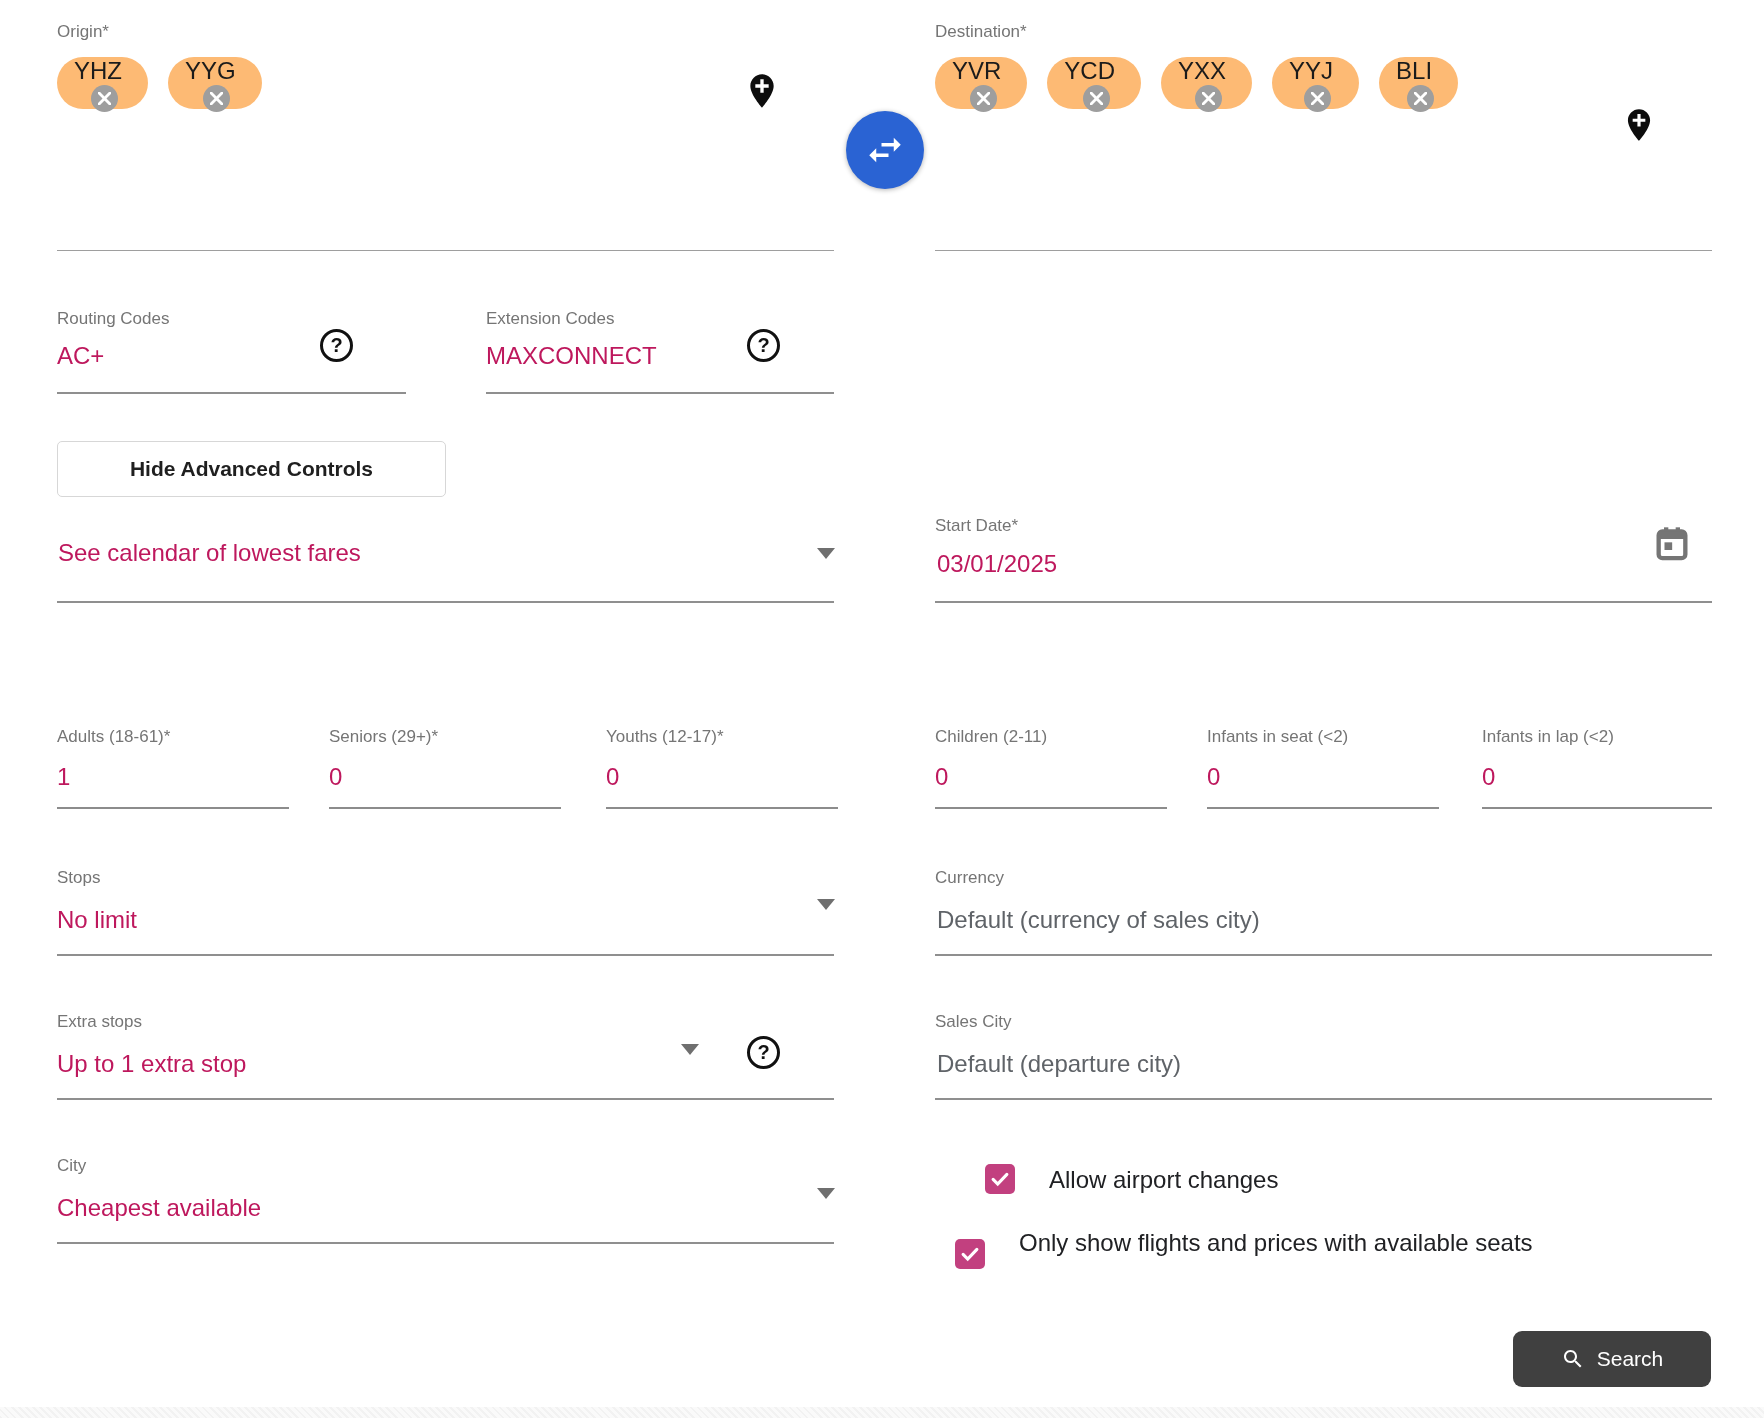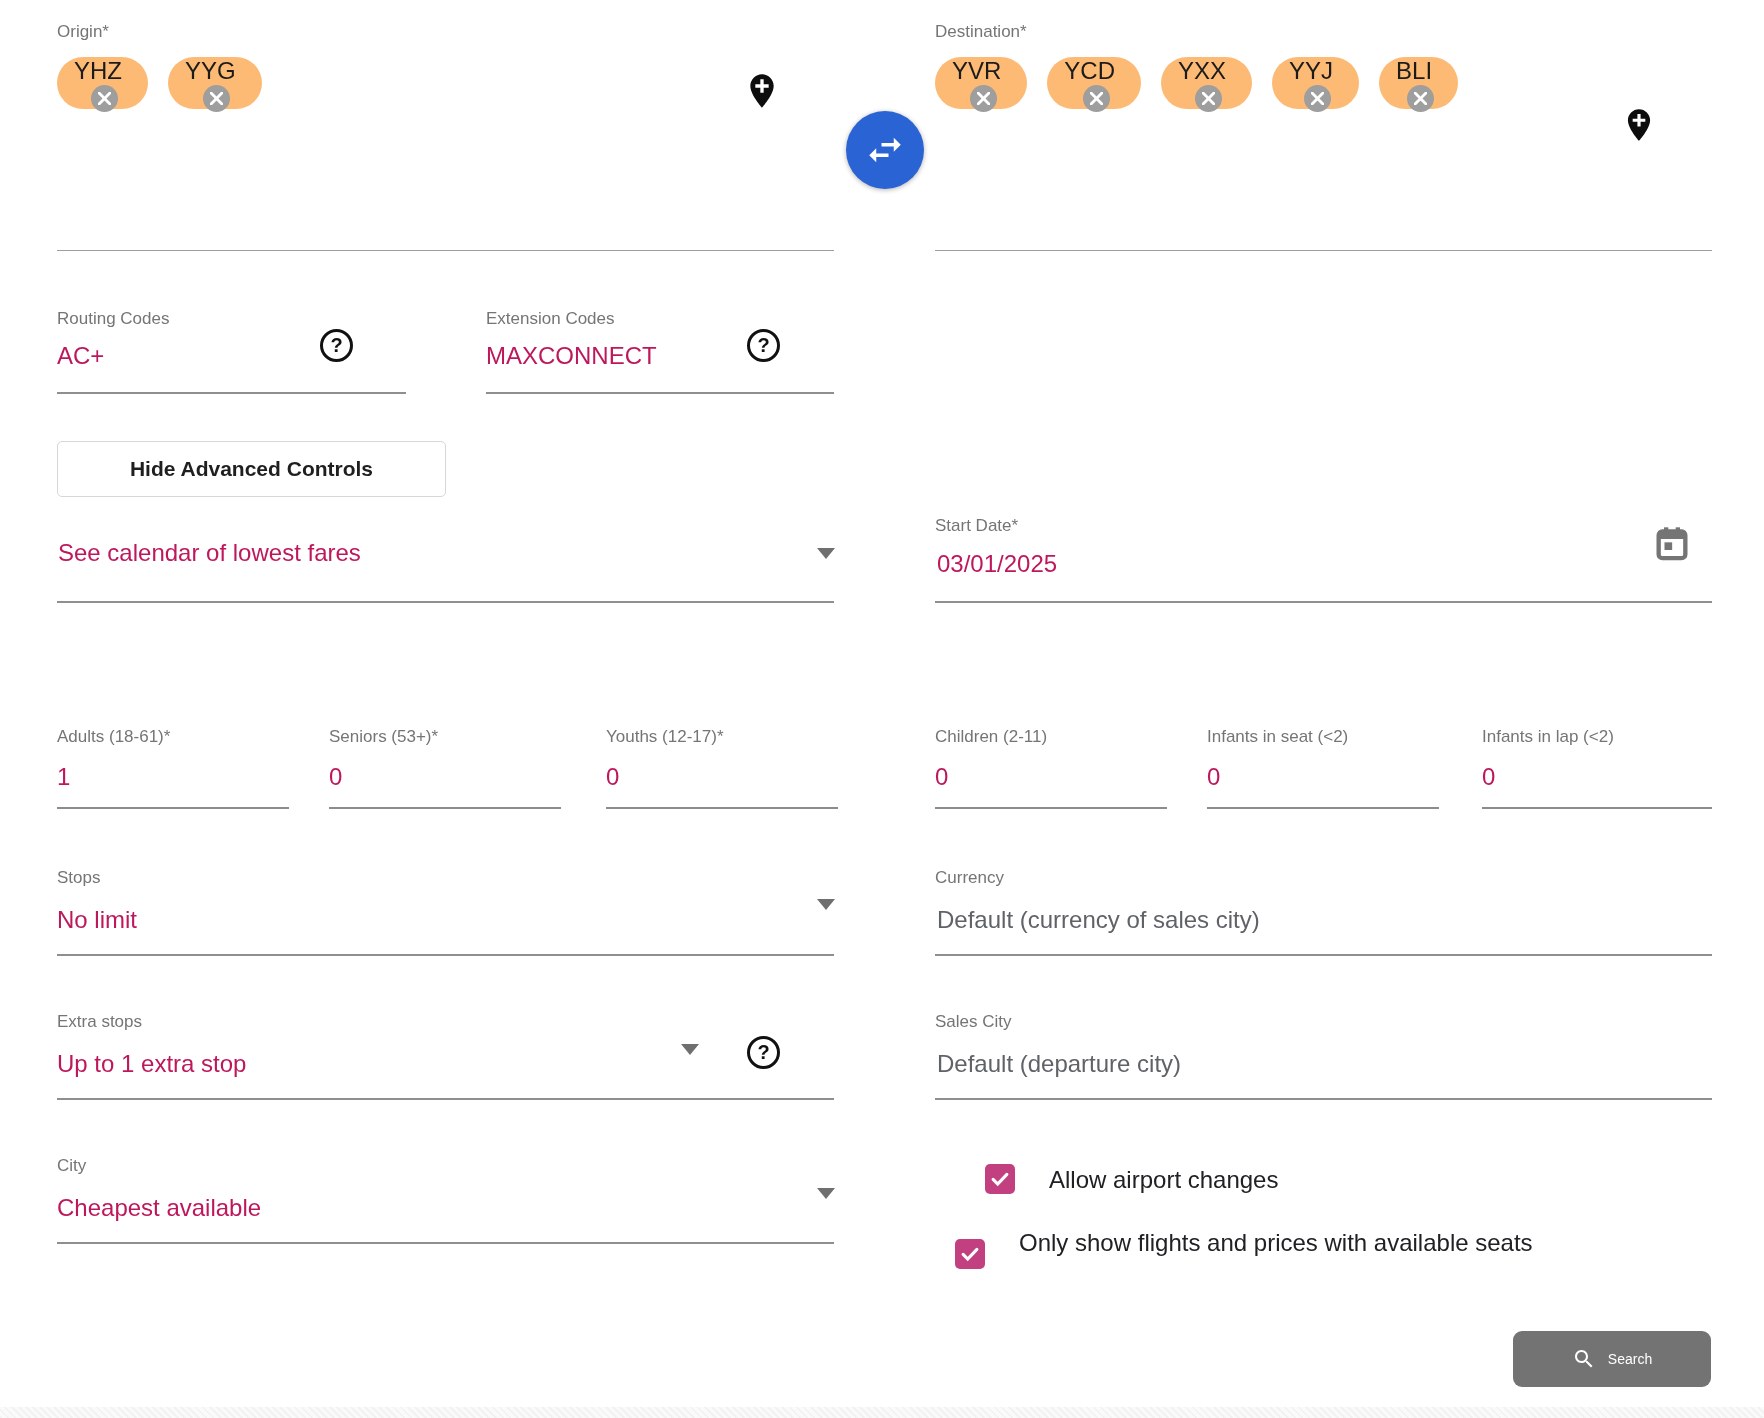--- a/index.html
+++ b/index.html
@@ -40,22 +40,22 @@
     font-size:20px; font-weight:bold; color:#111; cursor:pointer;
   }
 
   
   .adv-btn {
     width:389px; height:56px; background:#fff; border:1px solid #d7d7d7;
     border-radius:5px; font-family:"Liberation Sans",sans-serif;
     font-size:21px; font-weight:600; color:#1f1f1f; cursor:pointer;
   }
   .search-btn {
-    width:198px; height:56px; border:none; border-radius:9px; background:#737373;
-    color:#fff; font-family:"Liberation Sans",sans-serif; font-size:14px; font-weight:500;
+    width:198px; height:56px; border:none; border-radius:9px; background:#404040;
+    color:#fff; font-family:"Liberation Sans",sans-serif; font-size:21px; font-weight:500;
     display:flex; align-items:center; justify-content:center; gap:12px; cursor:pointer;
   }
   .swap-btn {
     width:78px; height:78px; border-radius:50%; background:#2a63d3; border:none;
     display:flex; align-items:center; justify-content:center; cursor:pointer;
     box-shadow:0 1px 5px rgba(0,0,0,.3);
   }
 
   
   .checkbox {
@@ -204,21 +204,21 @@
     <rect x="7.5" y="11" width="4.6" height="4.6" fill="#757575"></rect>
   </svg>
   <div class="underline" style="left:935px; top:601px; width:777px;"></div>
 
   <div class="pfield" style="left:57px;">
     <div class="field-label">Adults (18-61)*</div>
     <div class="field-value">1</div>
     <div class="pline"></div>
   </div>
   <div class="pfield" style="left:329px;">
-    <div class="field-label">Seniors (53+)*</div>
+    <div class="field-label">Seniors (29+)*</div>
     <div class="field-value">0</div>
     <div class="pline"></div>
   </div>
   <div class="pfield" style="left:606px;">
     <div class="field-label">Youths (12-17)*</div>
     <div class="field-value">0</div>
     <div class="pline"></div>
   </div>
   <div class="pfield" style="left:935px;">
     <div class="field-label">Children (2-11)</div>

